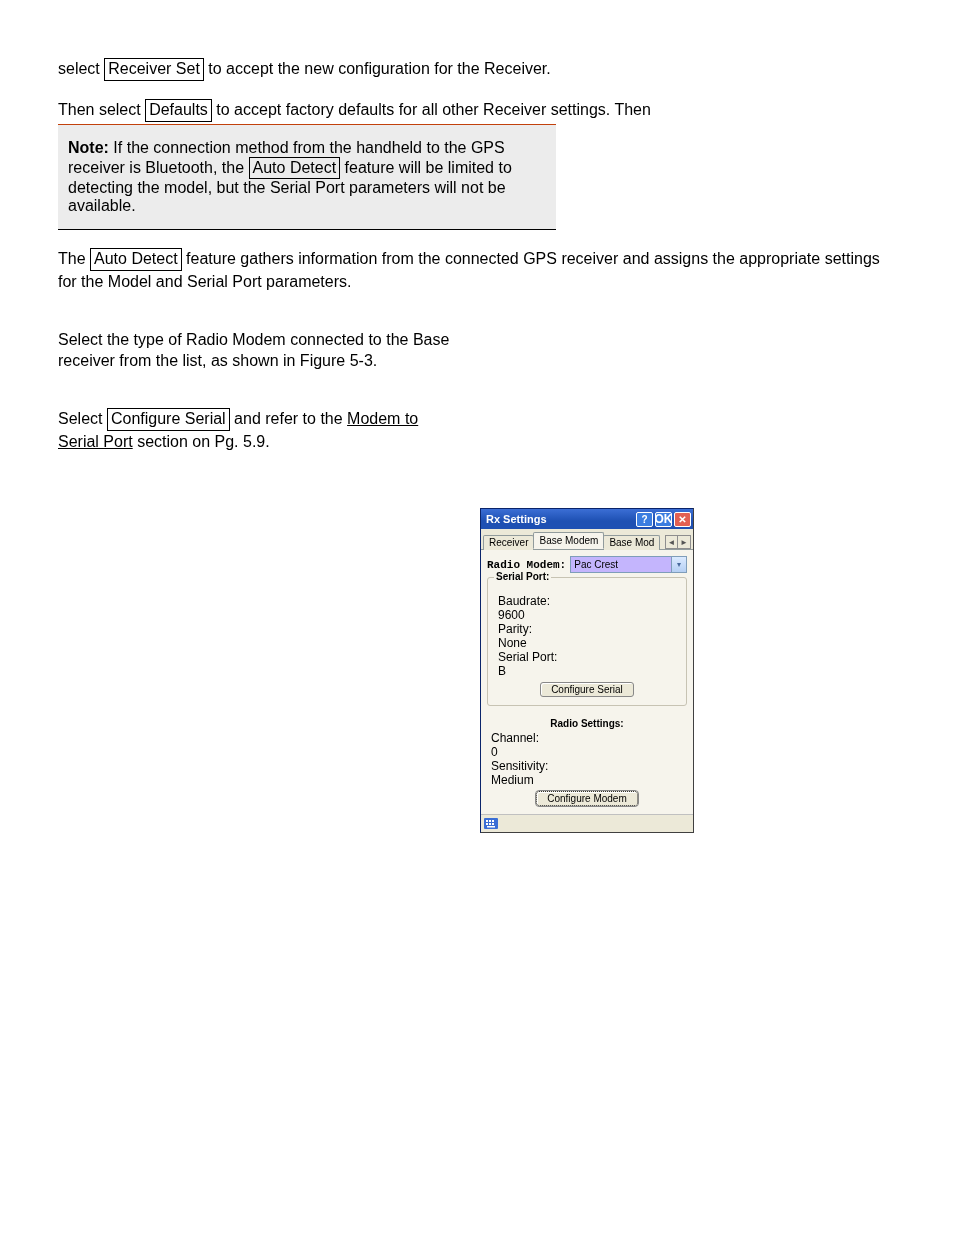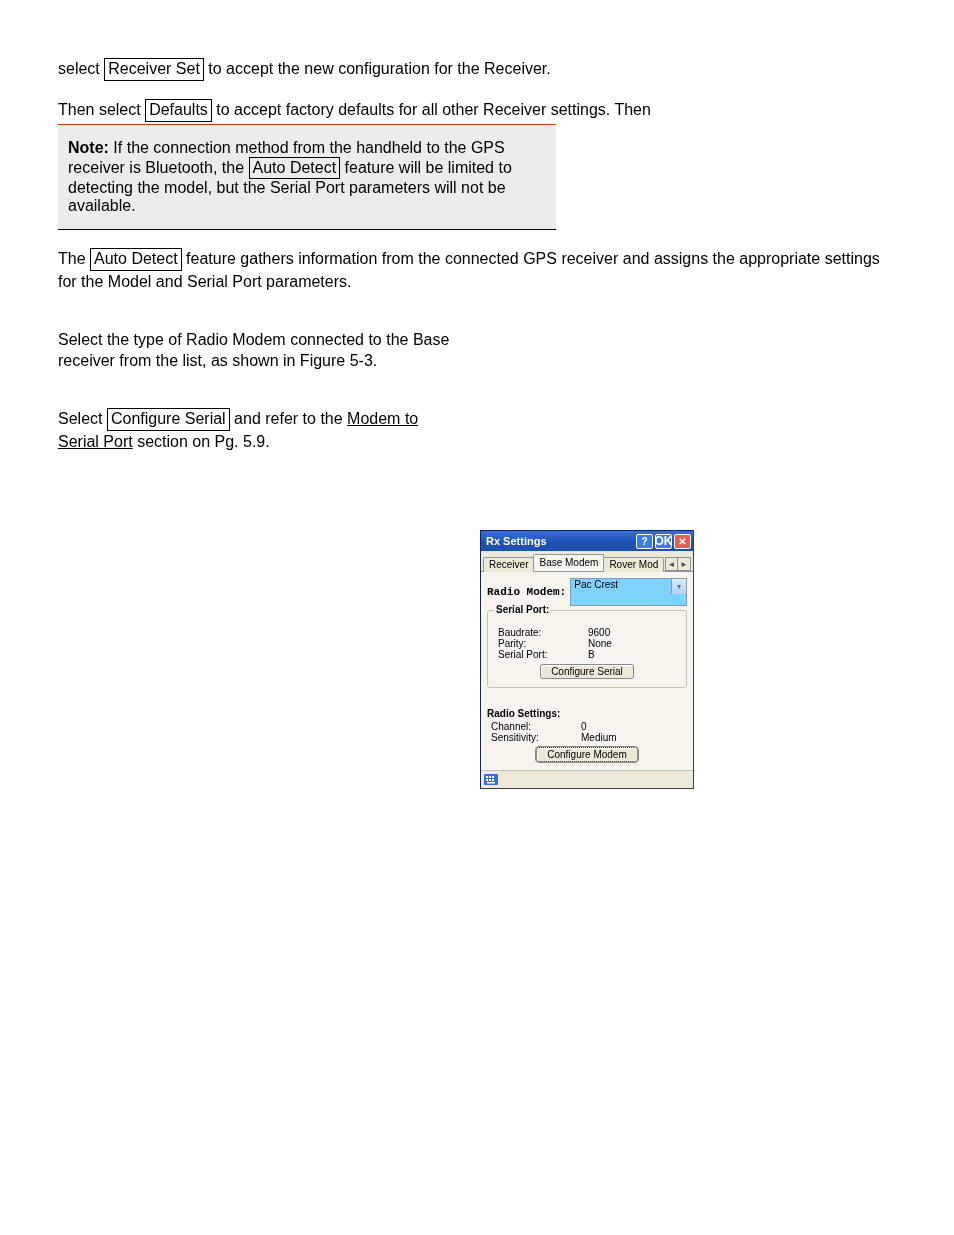--- a/index.html
+++ b/index.html
@@ -40,21 +40,21 @@
   
   .two-col {
     position: relative;
     width: 636px;
   }
   .left-text { width: 398px; }
   
   .dialog {
     position: absolute;
     left: 480px;
-    top: 530px;
+    top: 508px;
     width: 214px;
     font-size: 11px;
     font-family: "Tahoma", sans-serif;
     background: #ece9d8;
     border-right: 1px solid #404040;
     border-bottom: 1px solid #404040;
     border-top: 1px solid #0a246a;
     border-left: 1px solid #0a246a;
   }
   .titlebar {
@@ -121,24 +121,25 @@
   }
   .tab-arrow + .tab-arrow { border-left: none; }
   .dialog-body {
     background: #f6f4ec;
     padding: 6px 6px 6px 6px;
   }
   .field-row { display: flex; align-items: center; margin-bottom: 4px; }
   .field-label { font-weight: bold; margin-right: 4px; font-family: Liberation Mono, monospace; }
   .combo {
     flex: 1;
-    height: 28px;
+    height: 17px;
     border: 1px solid #7f9db9;
-    background: #7dd3fc;
+    background: #c4b5fd;
     display: flex;
+    align-items: center;
     padding-left: 3px;
     font-size: 10px;
     position: relative;
   }
   .combo-btn {
     position: absolute; right: 0; top: 0;
     width: 15px; height: 15px;
     background: linear-gradient(180deg,#dbeaff,#b5cff3);
     border-left: 1px solid #7f9db9;
     display: flex; align-items: center; justify-content: center;
@@ -152,24 +153,24 @@
     position: relative;
   }
   .fieldset .legend {
     position: absolute;
     top: -7px; left: 6px;
     background: #f6f4ec;
     padding: 0 2px;
     font-weight: bold;
     font-size: 10px;
   }
-  .kv { display: flex; font-size: 10px; padding-left: 4px; }
+  .kv { display: flex; font-size: 12px; padding-left: 4px; flex-direction: column; }
   .kv .k { width: 90px; }
   .group-head {
-    font-weight: bold; font-size: 10px; margin: 20px 0 2px 0;
+    font-weight: bold; font-size: 10px; margin: 12px 0 2px 0; text-align: center;
   }
   .xp-btn {
     display: block;
     margin: 4px auto 2px auto;
     padding: 1px 10px;
     font-size: 10px;
     font-family: "Tahoma", sans-serif;
     background: #ece9d8;
     border: 1px solid #888;
     border-radius: 3px;
@@ -243,21 +244,21 @@
     <span class="tb-btn tb-help">?</span>
     <span class="tb-btn tb-ok">OK</span>
     <span class="tb-btn tb-close">
       <span>✕</span>
     </span>
   </div>
 
   <div class="tabstrip">
     <div class="tab">Receiver</div>
     <div class="tab active">Base Modem</div>
-    <div class="tab">Rover Mod</div>
+    <div class="tab">Base Mod</div>
     <div class="tab-scroll">
       <div class="tab-arrow">
         <span>◄</span>
       </div>
       <div class="tab-arrow">
         <span>►</span>
       </div>
     </div>
   </div>
 

